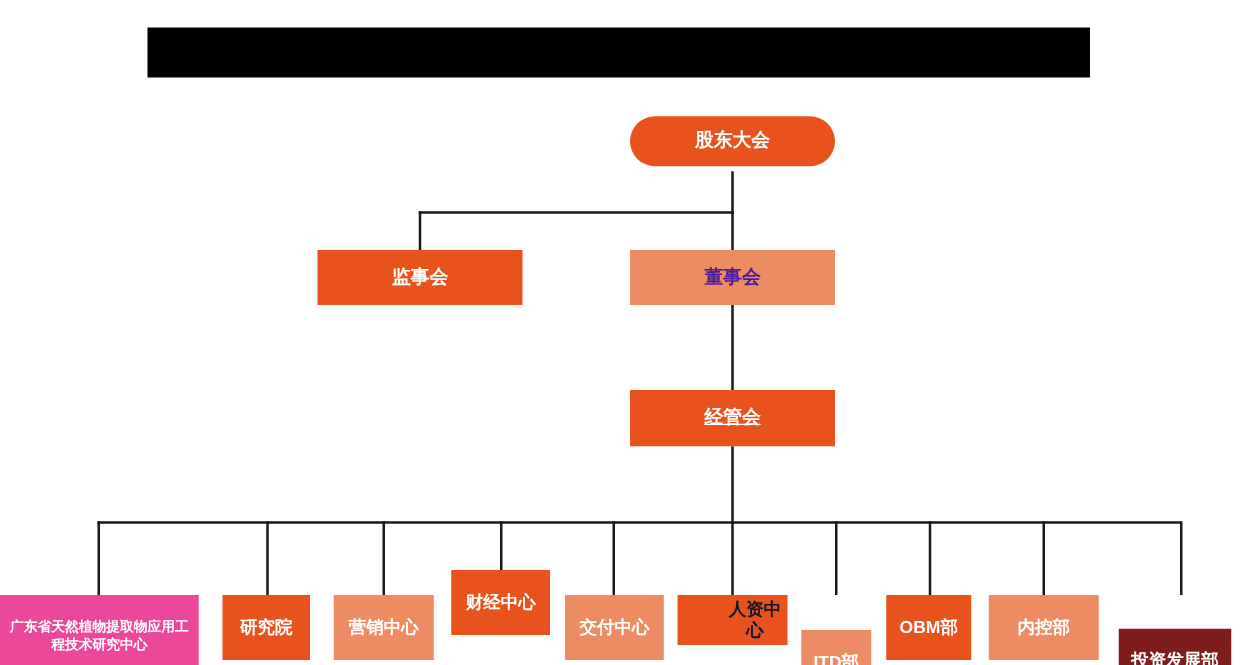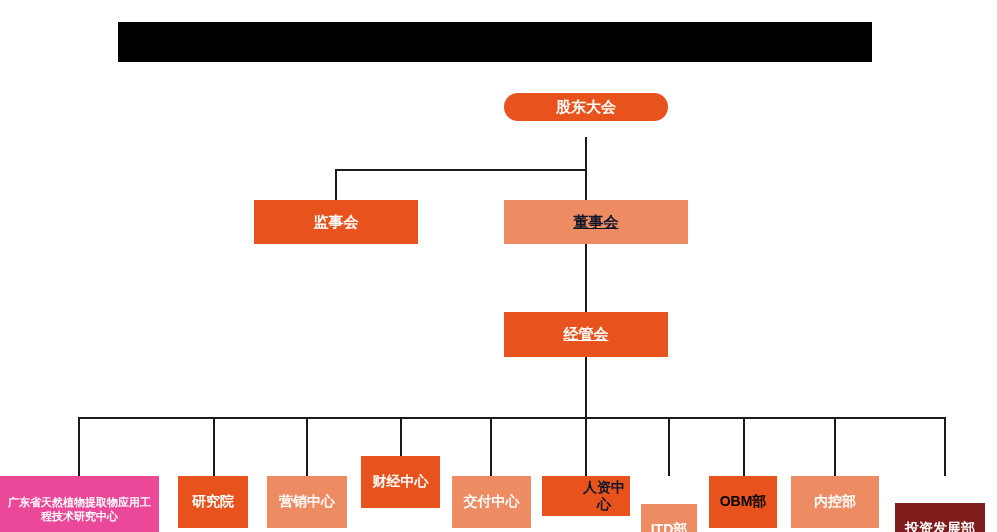--- a/index.html
+++ b/index.html
@@ -65,29 +65,29 @@
       <div class="connector v" style="background: rgb(26, 26, 26); left: 306px; top: 417px; height: 59px;"></div>
       <div class="connector v" style="background: rgb(26, 26, 26); left: 400px; top: 417px; height: 59px;"></div>
       <div class="connector v" style="background: rgb(26, 26, 26); left: 490px; top: 417px; height: 59px;"></div>
       <div class="connector v" style="background: rgb(26, 26, 26); left: 585px; top: 417px; height: 59px;"></div>
       <div class="connector v" style="background: rgb(26, 26, 26); left: 668px; top: 417px; height: 59px;"></div>
       <div class="connector v" style="background: rgb(26, 26, 26); left: 743px; top: 417px; height: 59px;"></div>
       <div class="connector v" style="background: rgb(26, 26, 26); left: 834px; top: 417px; height: 59px;"></div>
       <div class="connector v" style="background: rgb(26, 26, 26); left: 944px; top: 417px; height: 59px;"></div>
     </div>
   <div id="node-layer">
-      <div class="org-node level-1" style="left: 504px; top: 93px; width: 164px; height: 28px; background: rgb(232, 82, 29); color: rgb(255, 255, 255); border-radius: 22px;">股东大会</div>
+      <div class="org-node level-1" style="left: 504px; top: 93px; width: 164px; height: 40px; background: rgb(232, 82, 29); color: rgb(255, 255, 255); border-radius: 22px;">股东大会</div>
       <div class="org-node level-2" style="left: 254px; top: 200px; width: 164px; height: 44px; background: rgb(232, 82, 29); color: rgb(255, 255, 255);">监事会</div>
-      <div class="org-node level-2" style="left: 504px; top: 200px; width: 184px; height: 44px; background: rgb(237, 139, 99); color: #0f172a; text-decoration: underline;">董事会</div>
+      <div class="org-node level-2" style="left: 504px; top: 200px; width: 164px; height: 44px; background: rgb(237, 139, 99); color: #4c1d95;">董事会</div>
       <div class="org-node level-3" style="left: 504px; top: 312px; width: 164px; height: 45px; background: rgb(232, 82, 29); color: rgb(255, 255, 255);">经管会</div>
       <div class="org-node level-4 tiny" style="left: 0px; top: 476px; width: 159px; height: 68px; background: #ec4899; color: rgb(255, 255, 255);">广东省天然植物提取物应用工程技术研究中心</div>
       <div class="org-node level-4" style="left: 178px; top: 476px; width: 70px; height: 52px; background: rgb(232, 82, 29); color: rgb(255, 255, 255);">研究院</div>
       <div class="org-node level-4" style="left: 267px; top: 476px; width: 80px; height: 52px; background: rgb(237, 139, 99); color: rgb(255, 255, 255);">营销中心</div>
       <div class="org-node level-4" style="left: 361px; top: 456px; width: 79px; height: 52px; background: rgb(232, 82, 29); color: rgb(255, 255, 255); text-align: right;">财经中心</div>
       <div class="org-node level-4" style="left: 452px; top: 476px; width: 79px; height: 52px; background: rgb(237, 139, 99); color: rgb(255, 255, 255);">交付中心</div>
       <div class="org-node level-4" style="left: 542px; top: 476px; width: 88px; height: 40px; background: rgb(232, 82, 29); color: #0f172a; padding-left: 36px;">人资中心</div>
       <div class="org-node level-4" style="left: 641px; top: 504px; width: 56px; height: 52px; background: rgb(237, 139, 99); color: rgb(255, 255, 255);">ITD部</div>
-      <div class="org-node level-4" style="left: 709px; top: 476px; width: 68px; height: 52px; background: rgb(232, 82, 29); color: #000000;">OBM部</div>
+      <div class="org-node level-4" style="left: 709px; top: 476px; width: 68px; height: 52px; background: rgb(232, 82, 29); color: #ffffff;">OBM部</div>
       <div class="org-node level-4" style="left: 791px; top: 476px; width: 88px; height: 52px; background: rgb(237, 139, 99); color: rgb(255, 255, 255);">内控部</div>
       <div class="org-node level-4" style="left: 895px; top: 503px; width: 90px; height: 52px; background: #7f1d1d; color: rgb(255, 255, 255);">投资发展部</div>
     </div>
 
 </div>
 
 </body></html>

